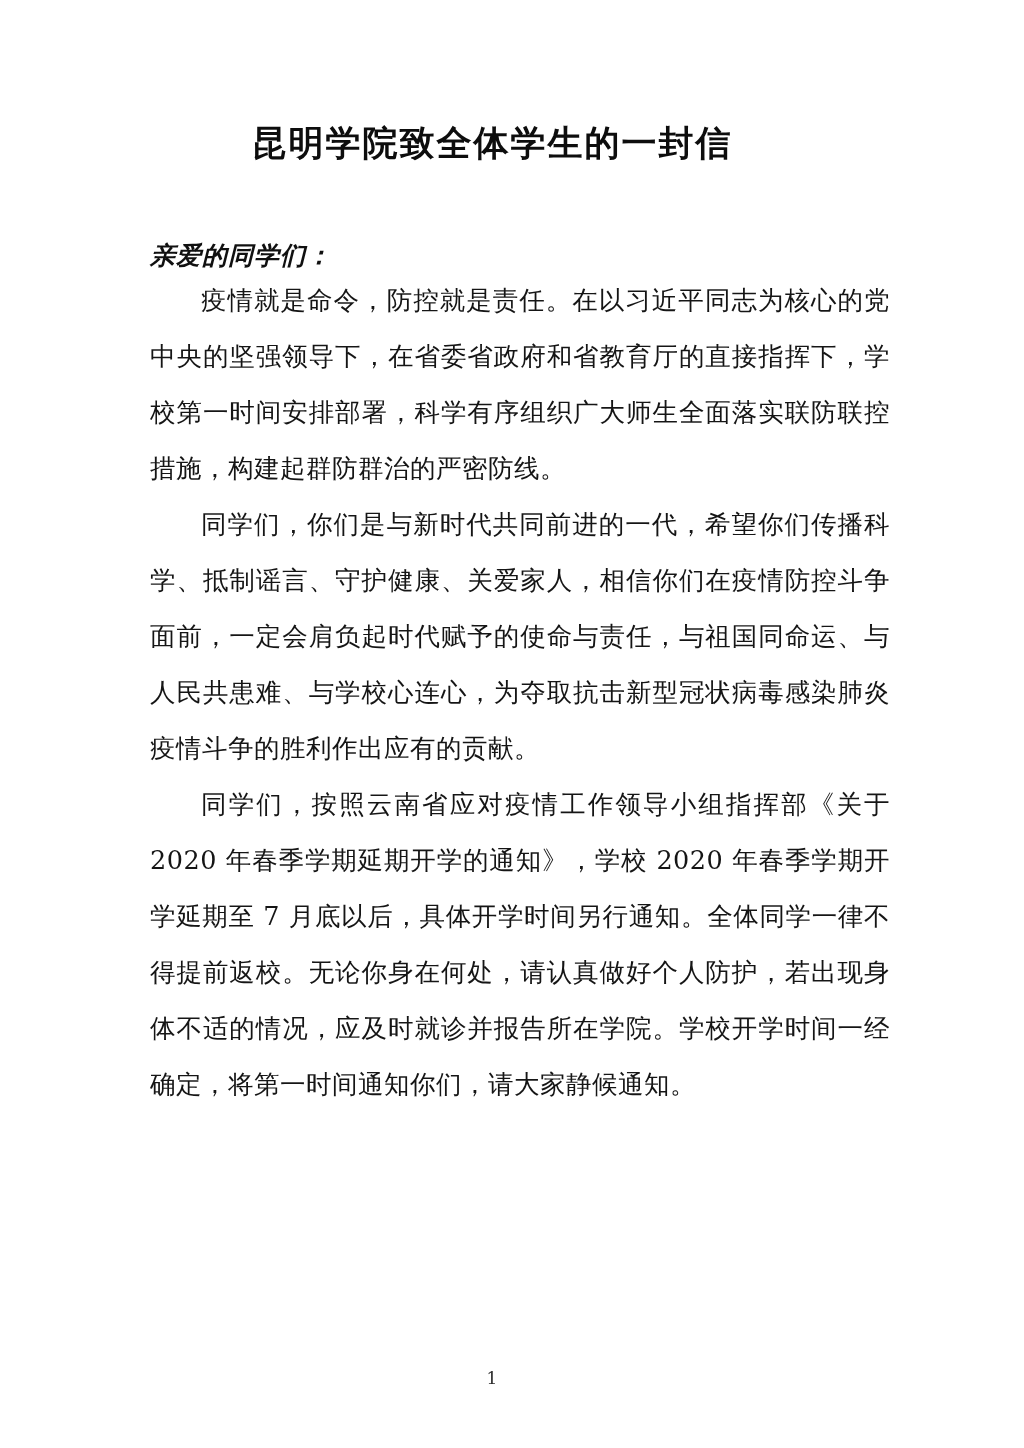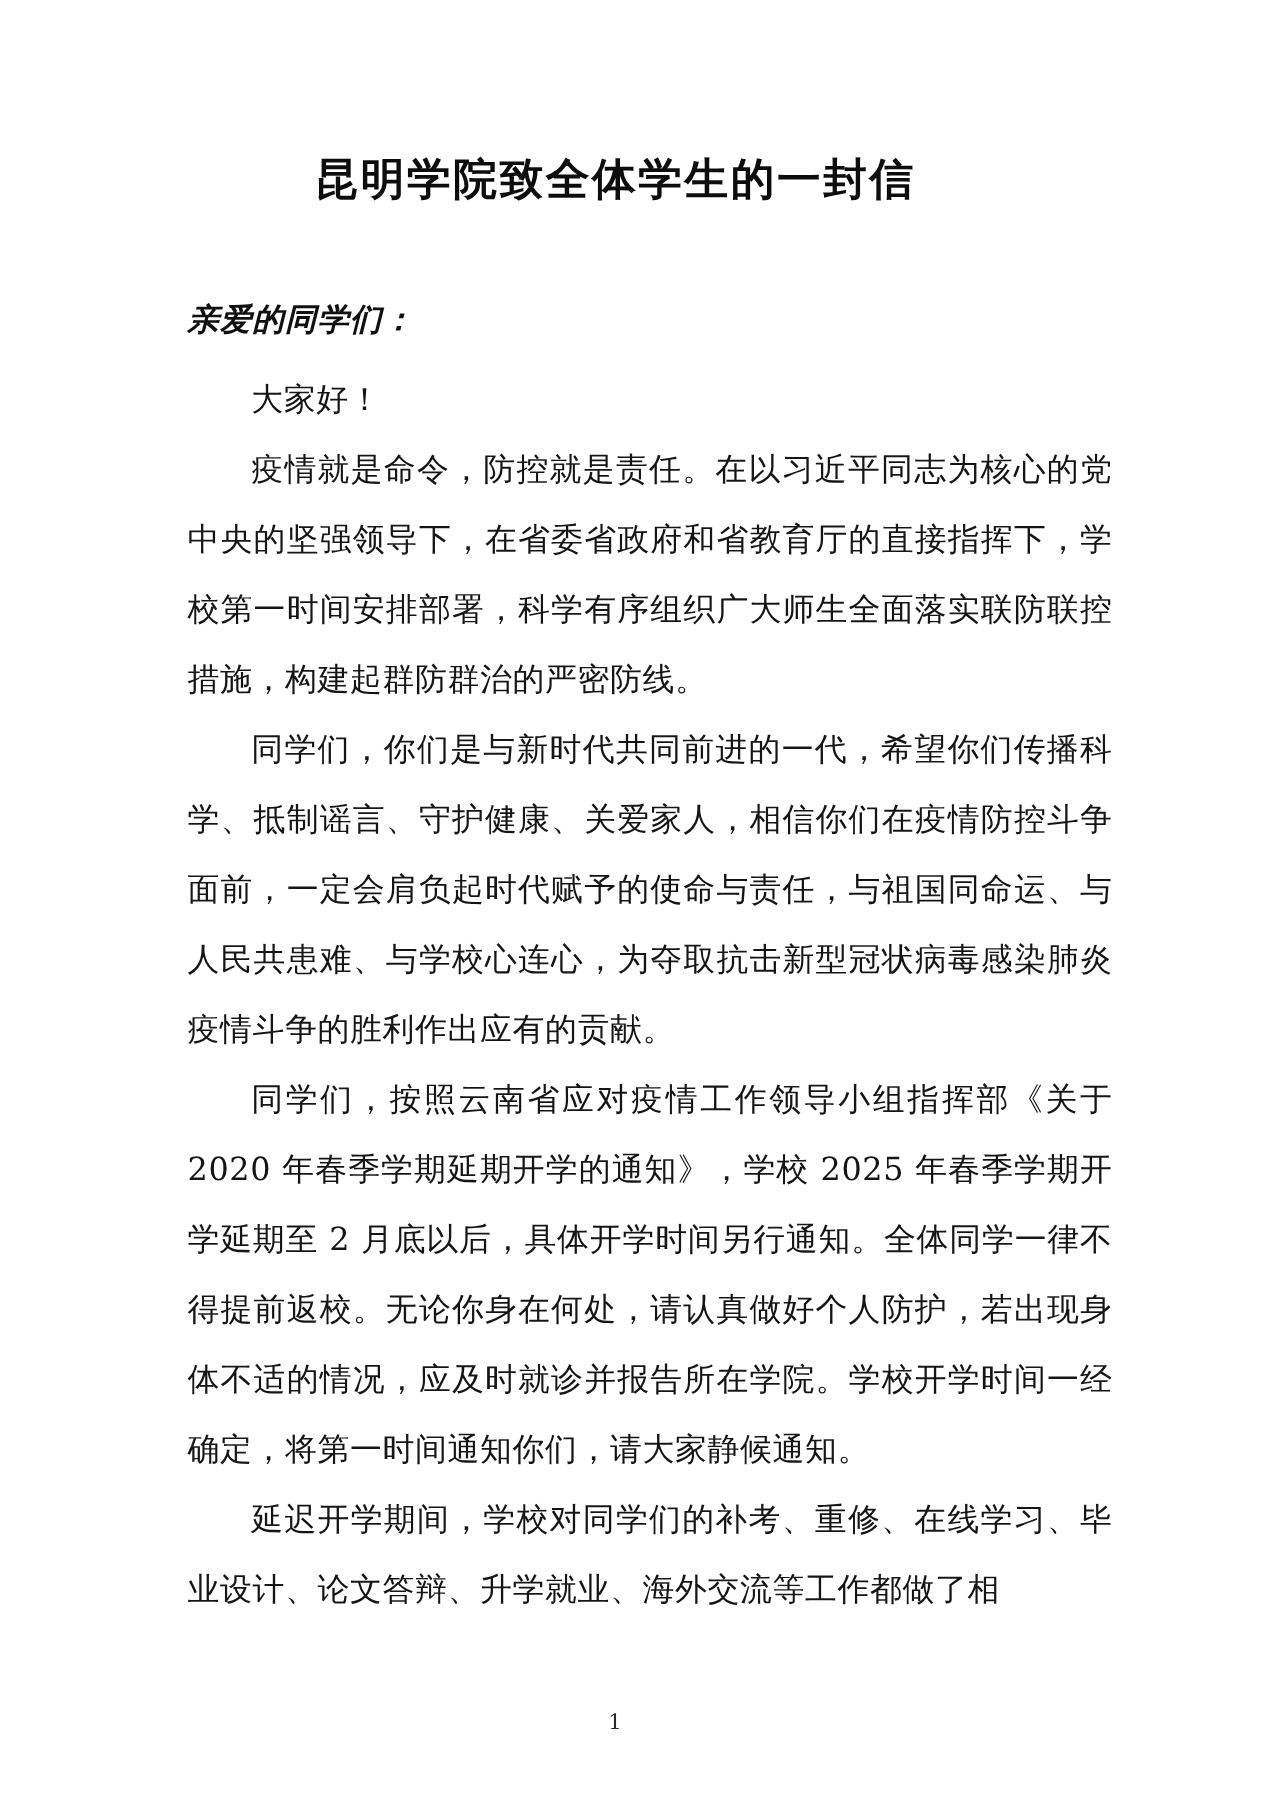--- a/index.html
+++ b/index.html
@@ -77,23 +77,21 @@
 <body>
 
 <div class="page">
 
   <h1 class="doc-title">昆明学院致全体学生的一封信</h1>
 
   <div class="body-block">
 
     <div class="salutation">亲爱的同学们：</div>
 
-    <p class="para first-para">大家好！</p>
     <p class="para">疫情就是命令，防控就是责任。在以习近平同志为核心的党中央的坚强领导下，在省委省政府和省教育厅的直接指挥下，学校第一时间安排部署，科学有序组织广大师生全面落实联防联控措施，构建起群防群治的严密防线。</p>
     <p class="para">同学们，你们是与新时代共同前进的一代，希望你们传播科学、抵制谣言、守护健康、关爱家人，相信你们在疫情防控斗争面前，一定会肩负起时代赋予的使命与责任，与祖国同命运、与人民共患难、与学校心连心，为夺取抗击新型冠状病毒感染肺炎疫情斗争的胜利作出应有的贡献。</p>
-    <p class="para">同学们，按照云南省应对疫情工作领导小组指挥部《关于 2020 年春季学期延期开学的通知》，学校 2025 年春季学期开学延期至 2 月底以后，具体开学时间另行通知。全体同学一律不得提前返校。无论你身在何处，请认真做好个人防护，若出现身体不适的情况，应及时就诊并报告所在学院。学校开学时间一经确定，将第一时间通知你们，请大家静候通知。</p>
-    <p class="para">延迟开学期间，学校对同学们的补考、重修、在线学习、毕业设计、论文答辩、升学就业、海外交流等工作都做了相</p>
+    <p class="para">同学们，按照云南省应对疫情工作领导小组指挥部《关于 2020 年春季学期延期开学的通知》，学校 2020 年春季学期开学延期至 7 月底以后，具体开学时间另行通知。全体同学一律不得提前返校。无论你身在何处，请认真做好个人防护，若出现身体不适的情况，应及时就诊并报告所在学院。学校开学时间一经确定，将第一时间通知你们，请大家静候通知。</p>
 
   </div>
 
   <div class="page-number">1</div>
 
 </div>
 
 </body></html>

